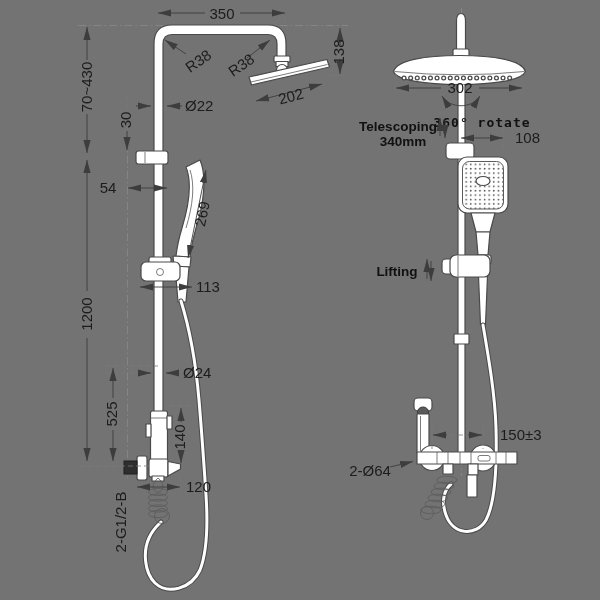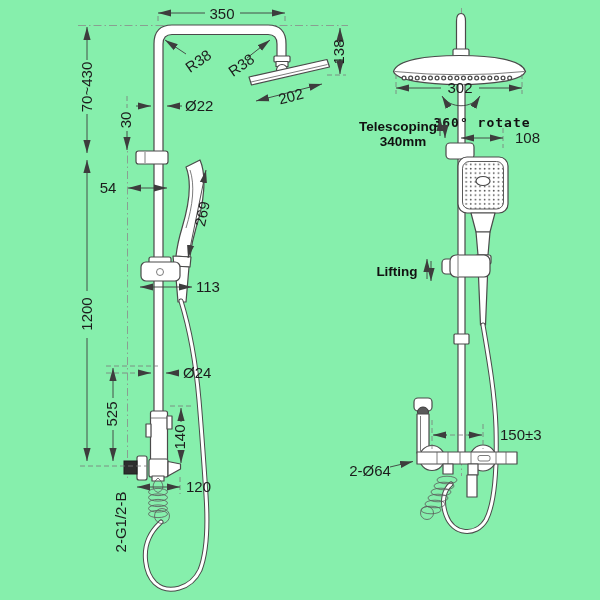--- a/index.html
+++ b/index.html
@@ -1,16 +1,16 @@
 <!DOCTYPE html>
 <html><head>
 <meta charset="utf-8">
 <style>
   html,body{margin:0;padding:0;background:#ffffff;}
-  #stage{position:relative;width:600px;height:600px;background:#86efac;overflow:hidden;
+  #stage{position:relative;width:600px;height:600px;background:#737373;overflow:hidden;
          font-family:"Liberation Sans",sans-serif;}
   svg{position:absolute;left:0;top:0;}
   .draw{stroke:#4a4a4a;stroke-width:1.2;fill:none;stroke-linejoin:round;stroke-linecap:round;}
   .fillw{fill:#ffffff;stroke:#4a4a4a;stroke-width:1.2;stroke-linejoin:round;}
   .thin{stroke:#5a5a5a;stroke-width:0.8;fill:none;}
   .dim{stroke:#3d3d3d;stroke-width:0.9;fill:none;}
   .ext{stroke:#7a7a7a;stroke-width:0.8;stroke-dasharray:5 3;fill:none;}
   .cl{stroke:#8a8a8a;stroke-width:0.8;stroke-dasharray:8 3 1.5 3;fill:none;}
   .hoseO{stroke:#4a4a4a;stroke-width:5;fill:none;stroke-linecap:round;}
   .hoseI{stroke:#ffffff;stroke-width:3;fill:none;stroke-linecap:round;}

